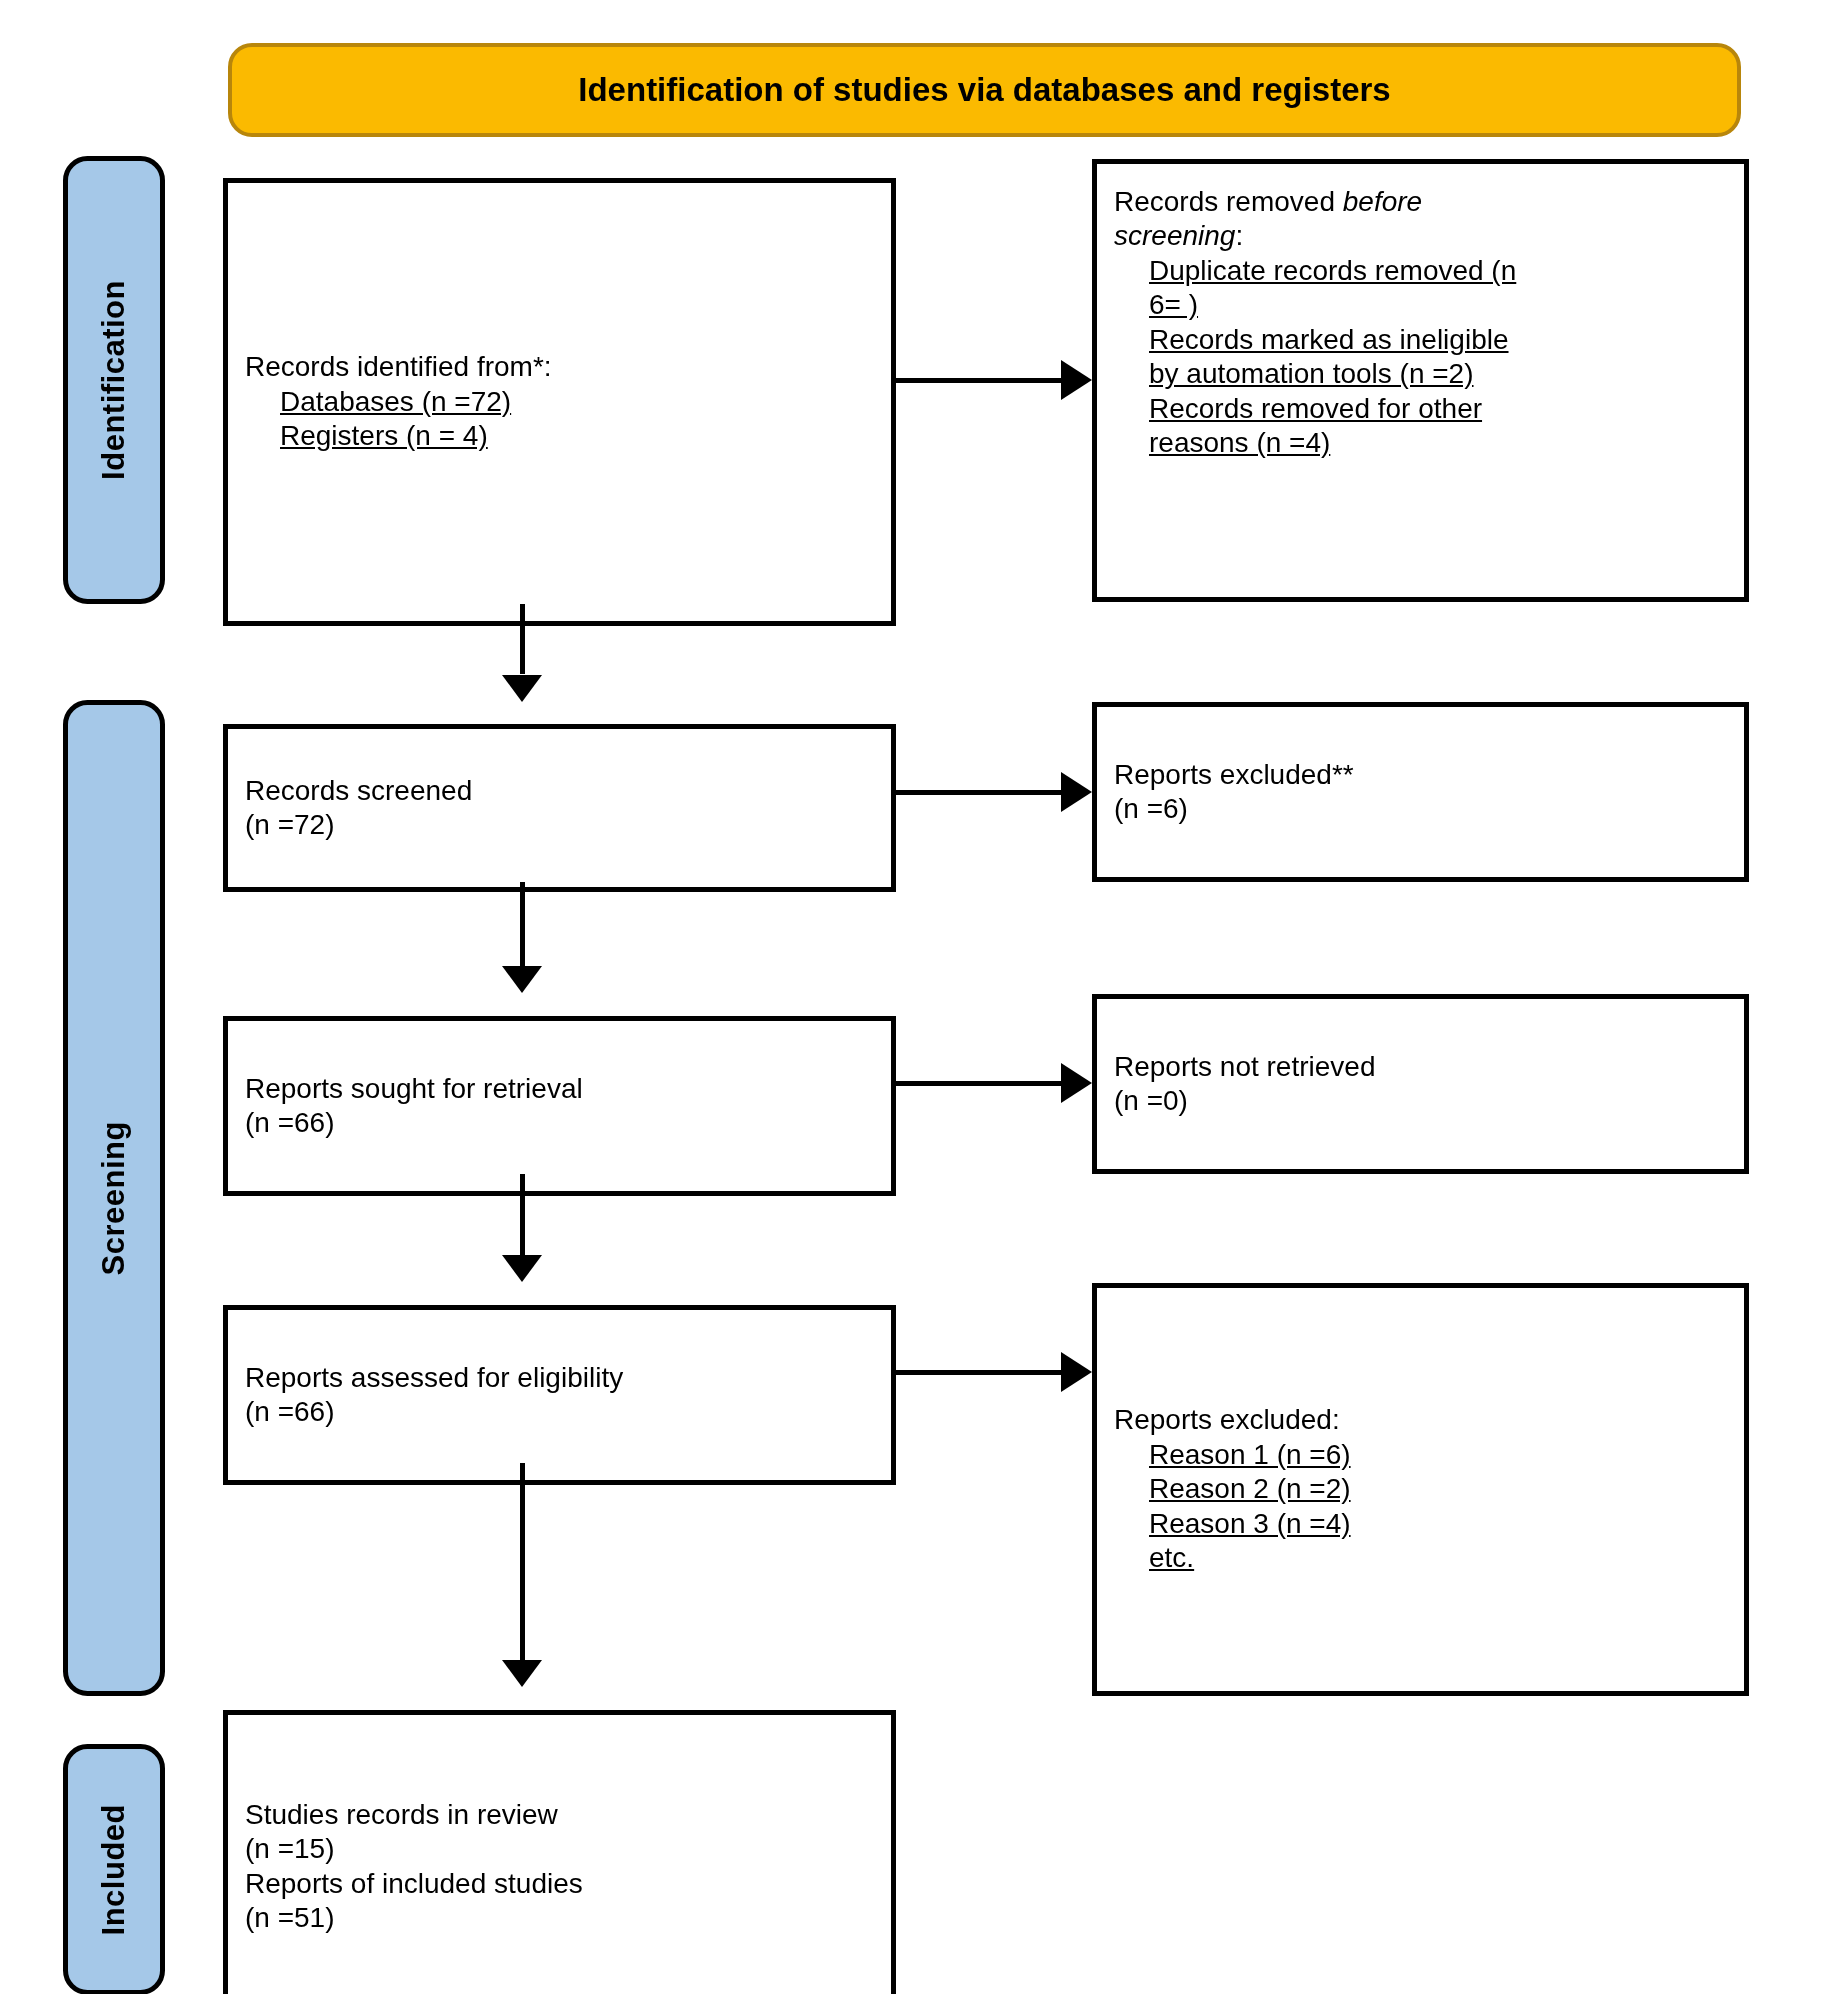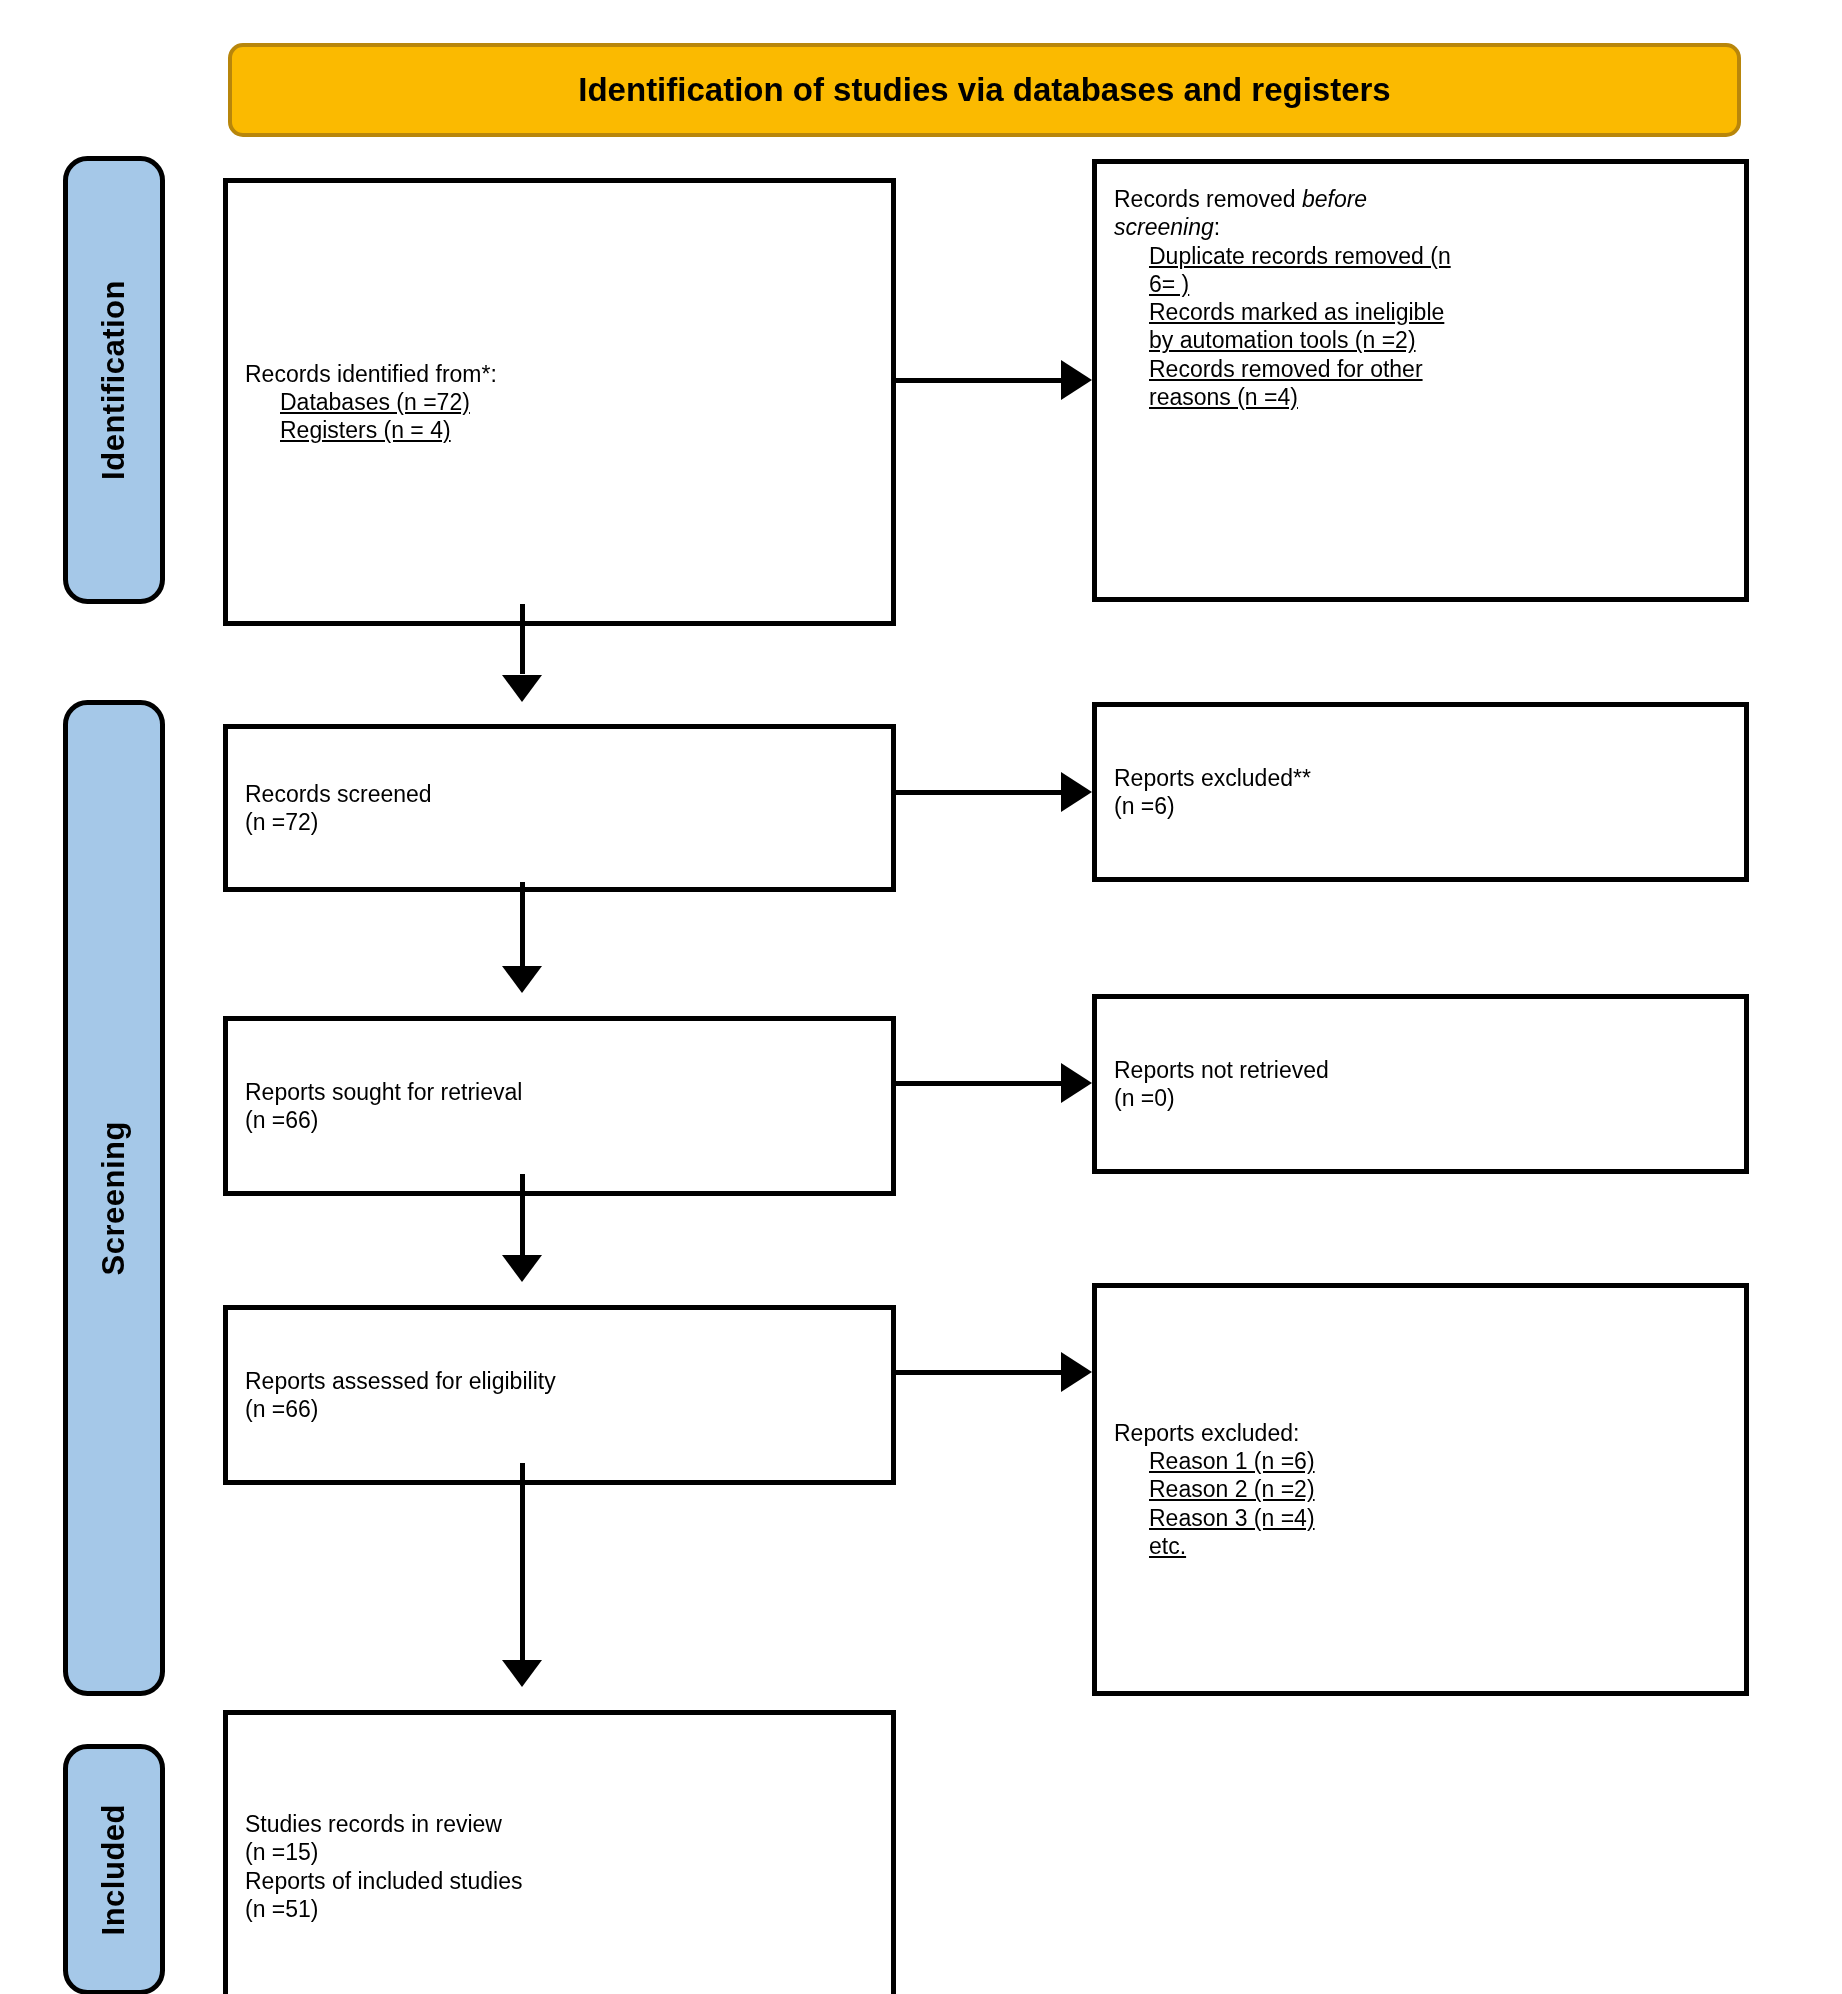--- a/index.html
+++ b/index.html
@@ -20,21 +20,21 @@
 
   
   .banner {
     position: absolute;
     left: 228px;
     top: 43px;
     width: 1513px;
     height: 94px;
     background: #fbba00;
     border: 4.8px solid #b8860b;
-    border-radius: 15px;
+    border-radius: 24px;
     box-sizing: border-box;
     display: flex;
     align-items: center;
     justify-content: center;
   }
   .banner-text {
     font-size: 33px;
     font-weight: bold;
     color: #000000;
     letter-spacing: 0px;
@@ -74,21 +74,21 @@
     position: absolute;
     background: #ffffff;
     border: 5.3px solid #000000;
     box-sizing: border-box;
     padding: 0 17px;
     display: flex;
     flex-direction: column;
     justify-content: center;
   }
   .box-line {
-    font-size: 23px;
+    font-size: 28px;
     line-height: 1.23;
     color: #000000;
     white-space: pre-wrap;
   }
   .indent { padding-left: 35px; text-decoration: underline; }
   .ital   { font-style: italic; }
 
   
   .col-left  { left: 223px;  width: 673px; margin-top: 22px; }
   .col-right { left: 1092px; width: 657px; }

